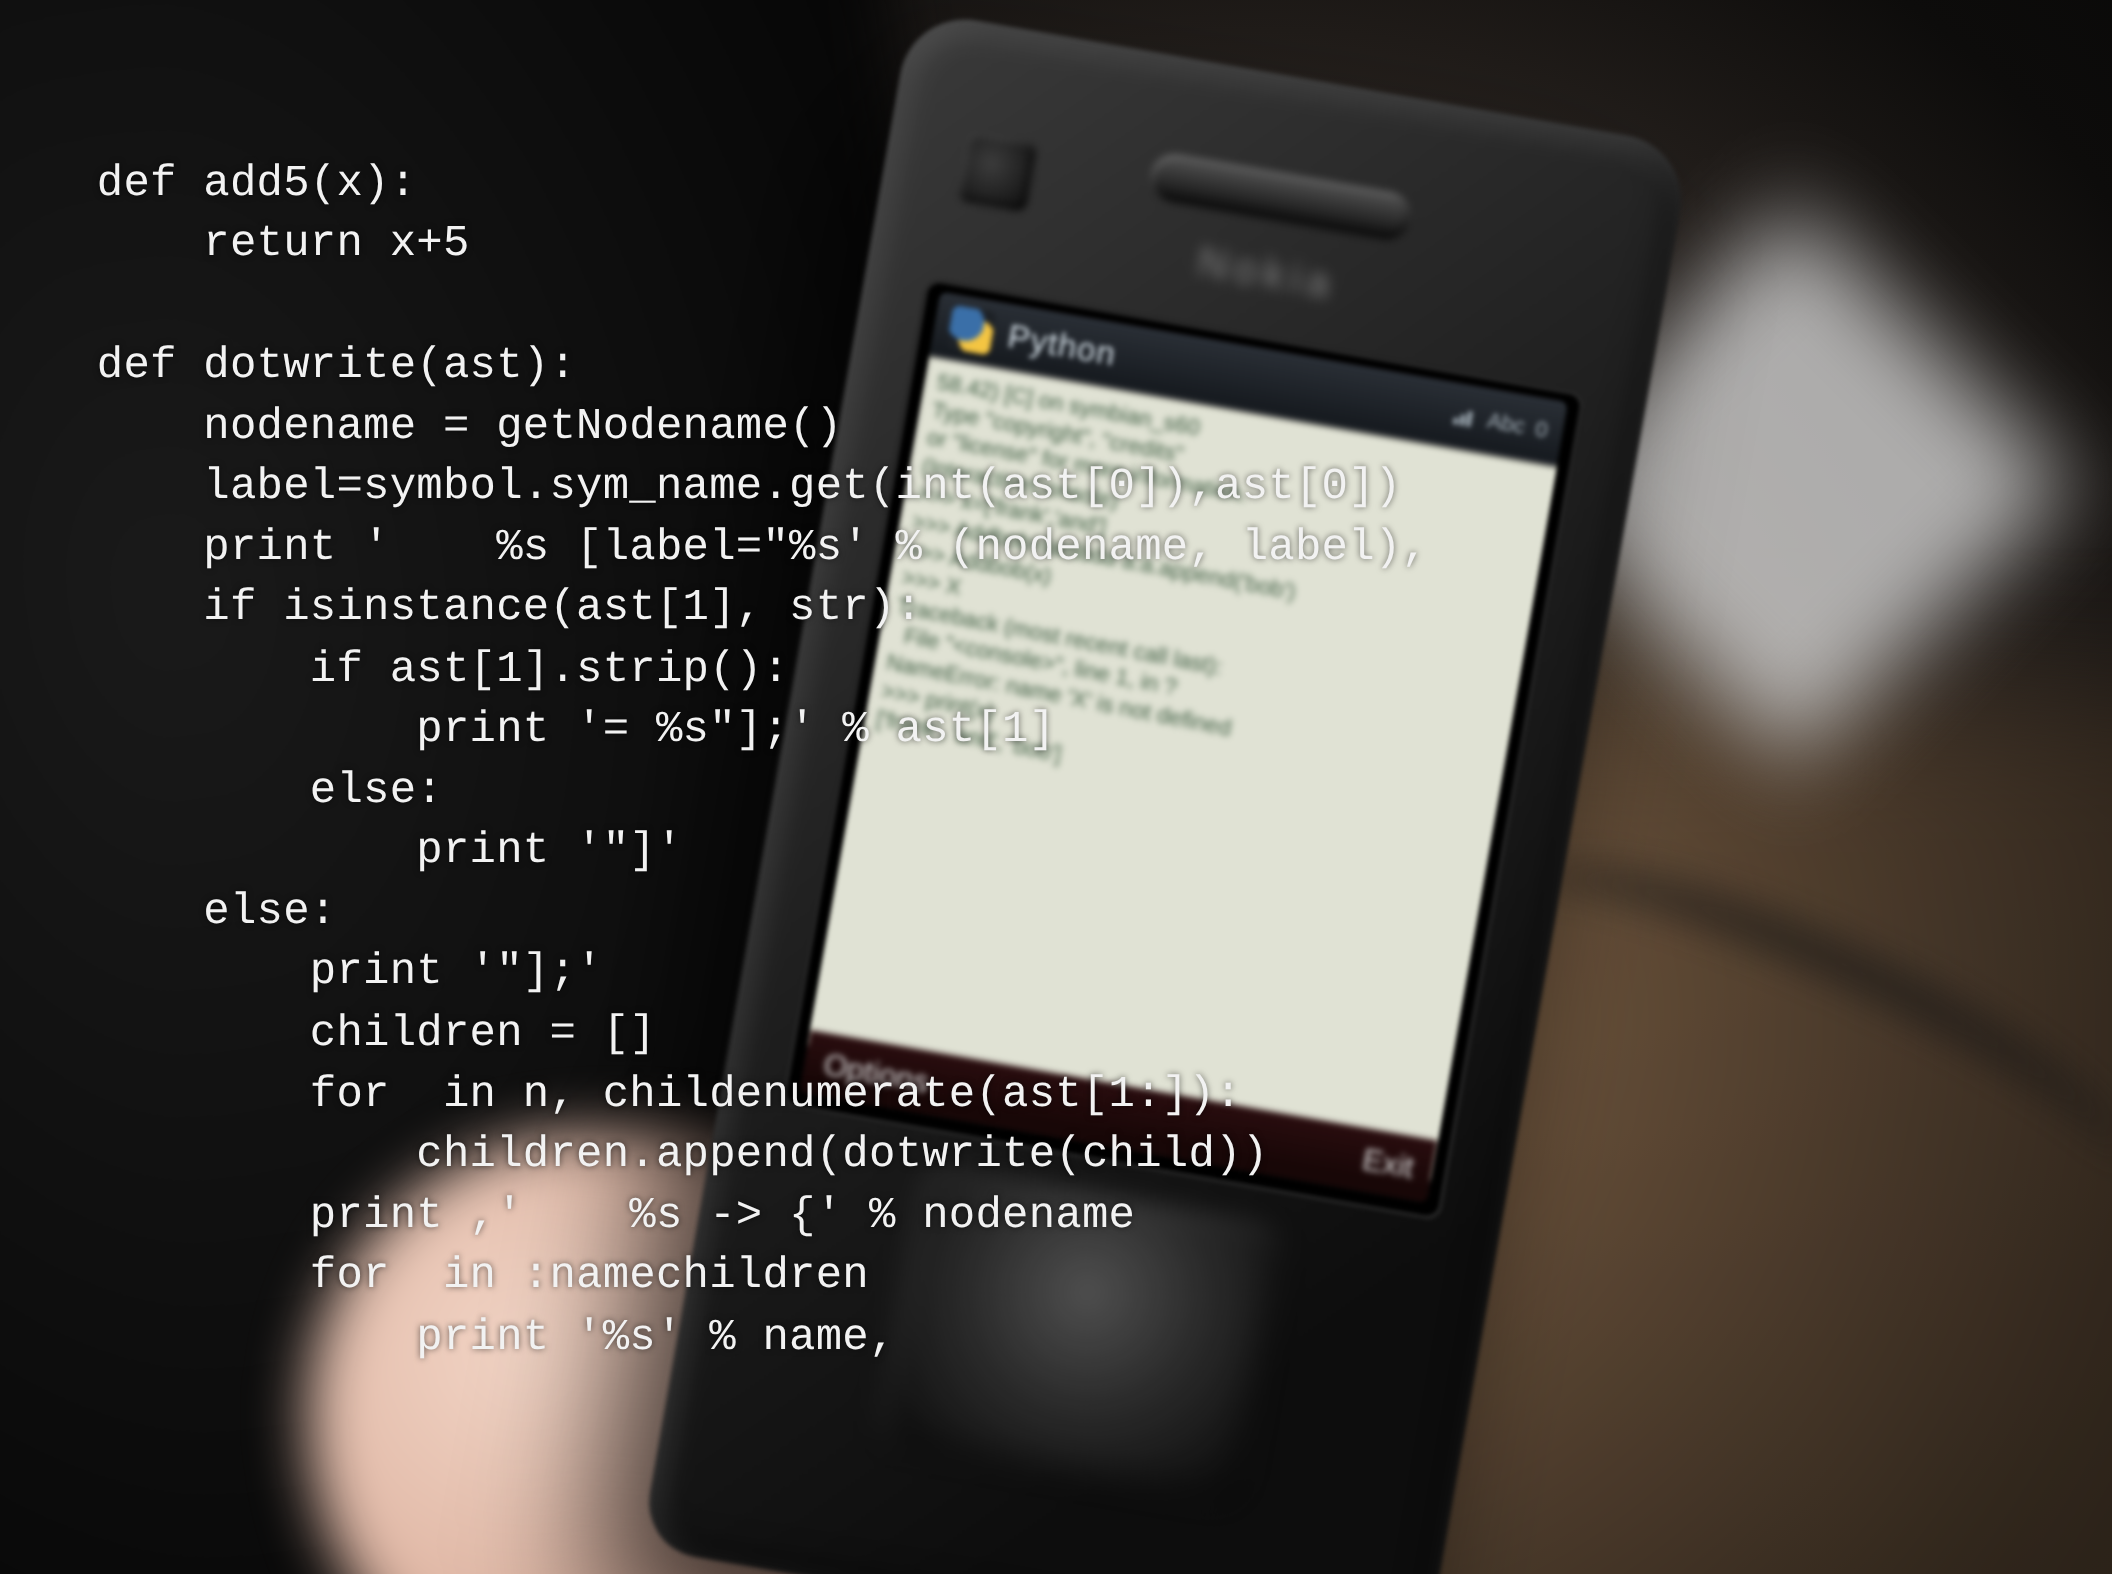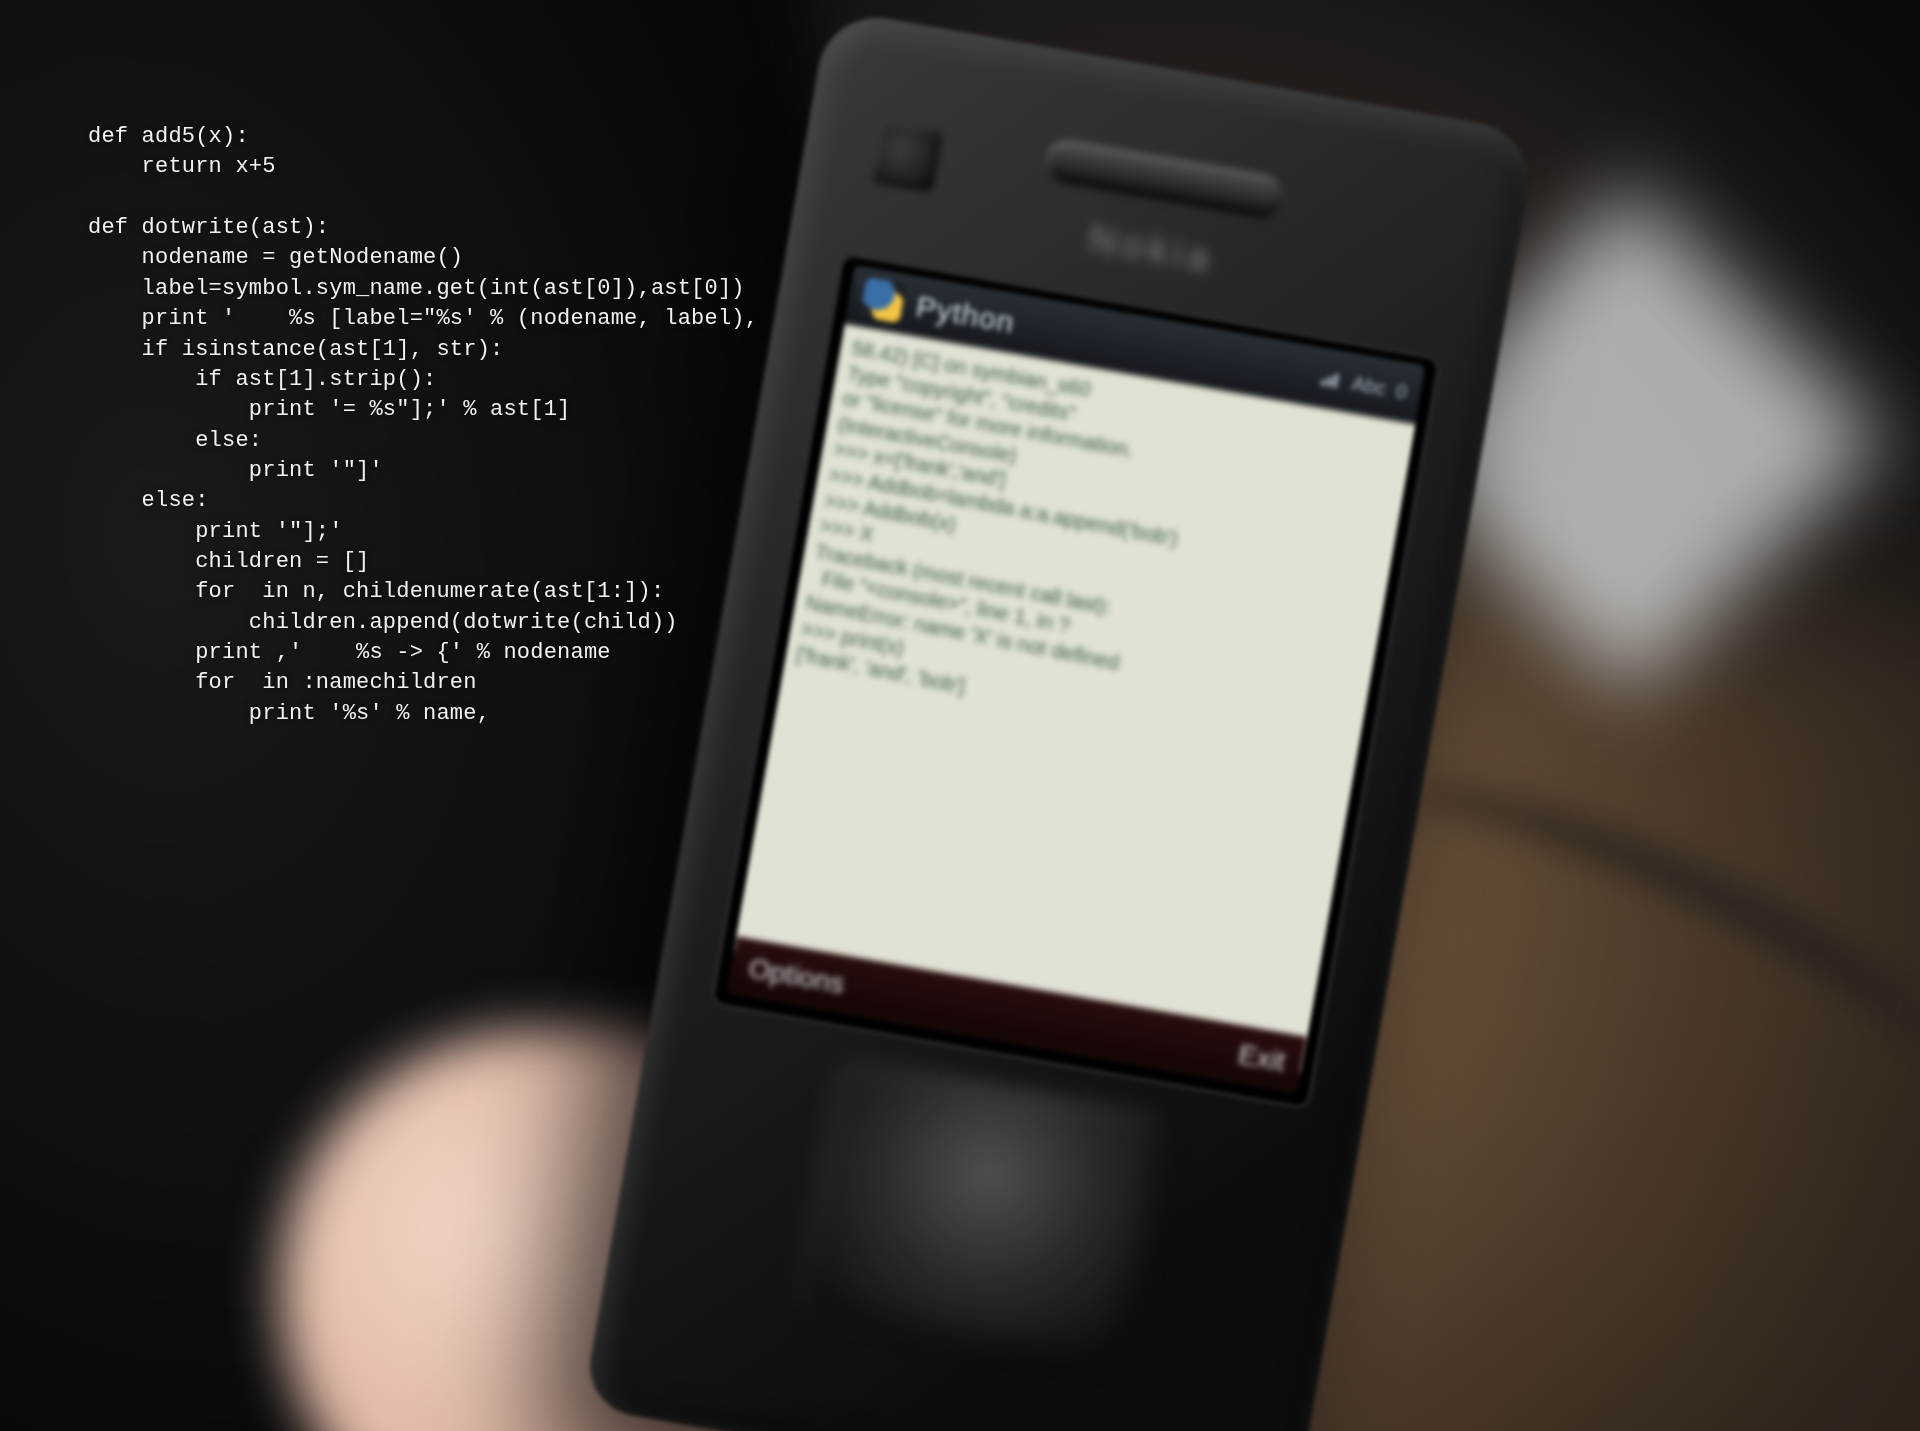--- a/index.html
+++ b/index.html
@@ -242,21 +242,21 @@
     opacity: 0.85;
   }
 
   
   .code-overlay {
     position: absolute;
     left: 88px;
     top: 100px;
     color: #f2f2f2;
     font-family: "Courier New", Courier, monospace;
-    font-size: 22px;
+    font-size: 40px;
     line-height: 1.38;
     white-space: pre;
     text-shadow: 0 0 6px rgba(0,0,0,0.6);
     letter-spacing: 0.2px;
   }
 </style>
 </head>
 <body>
 
 <div class="scene">

